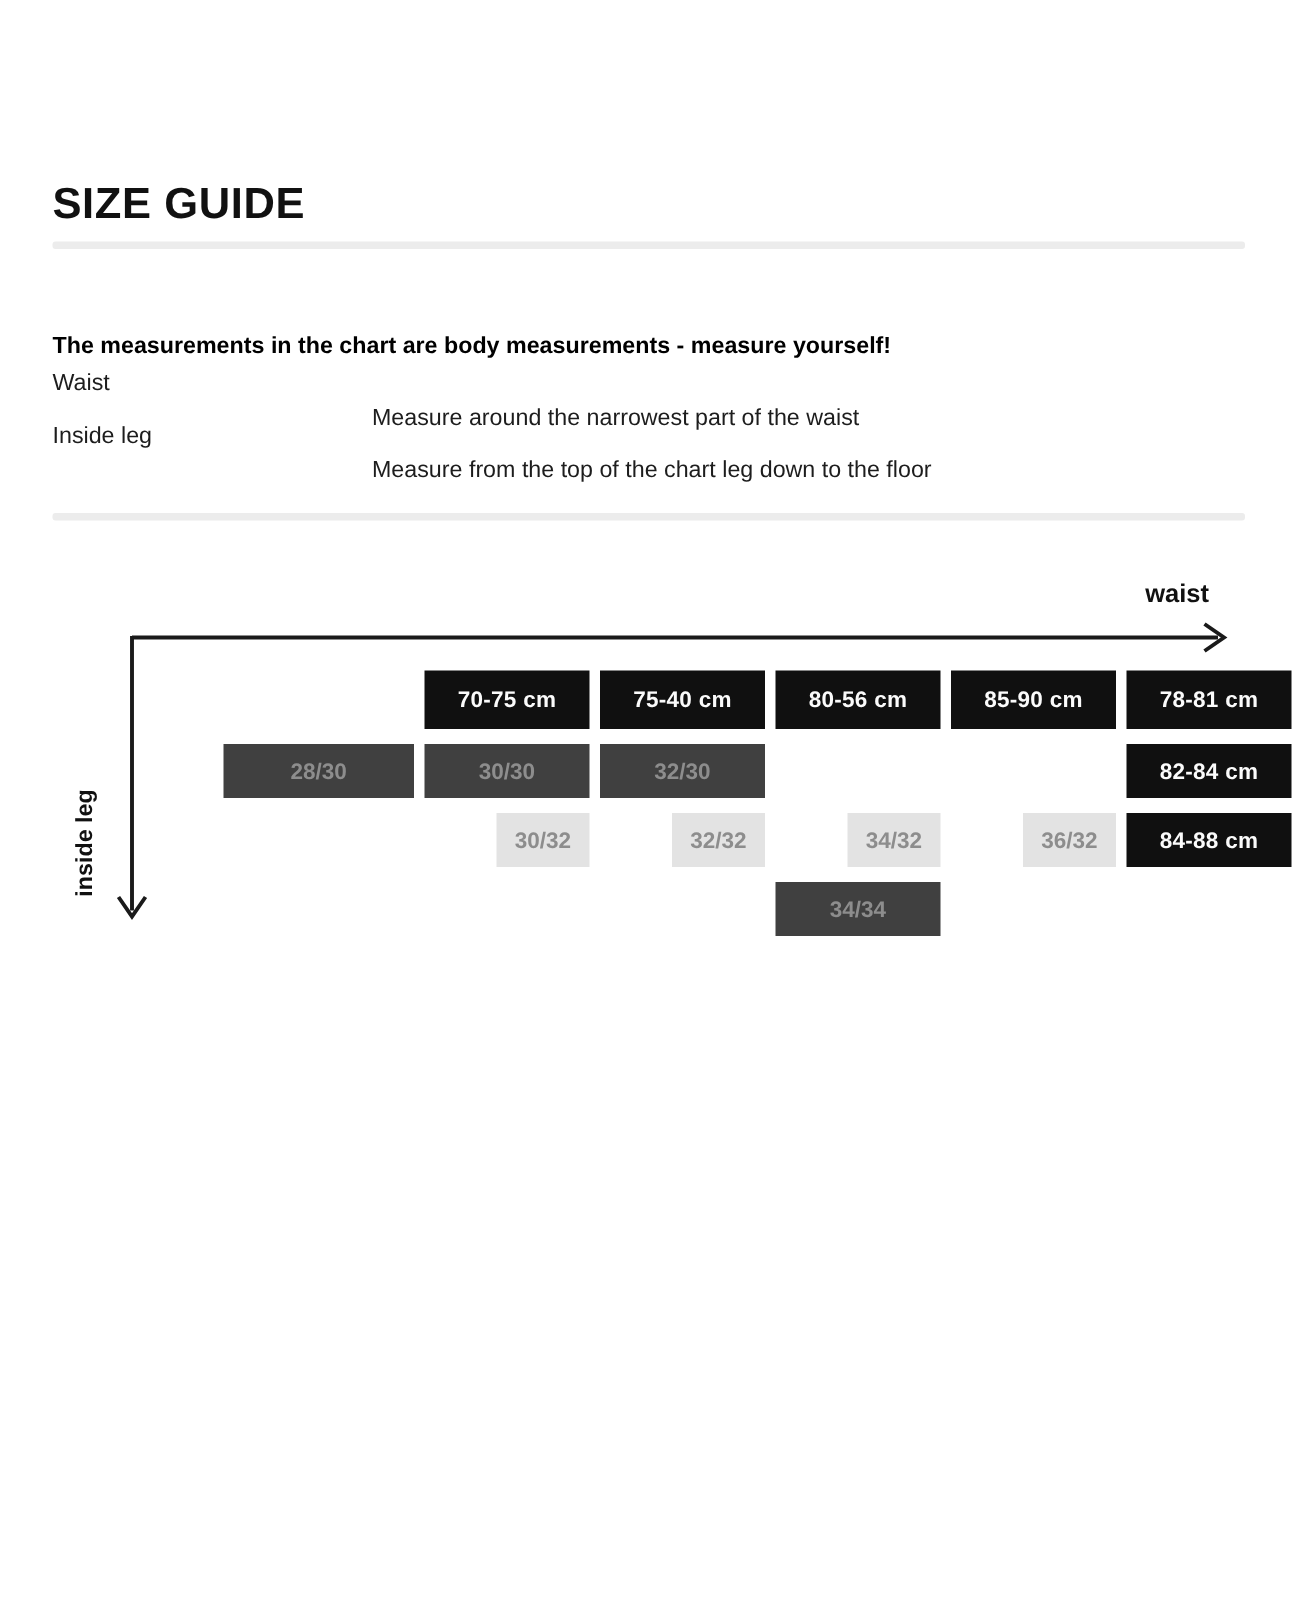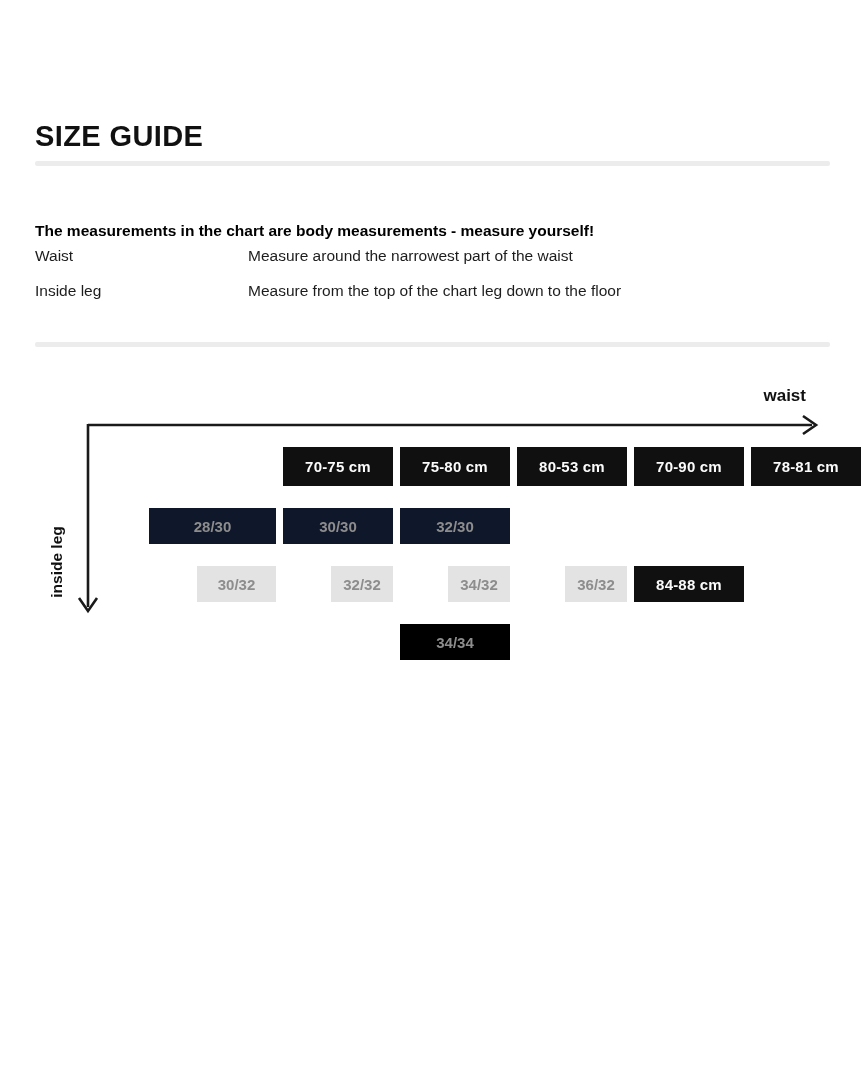--- a/index.html
+++ b/index.html
@@ -52,20 +52,21 @@
     font-size: 15.5px;
     color: #1d1d1d;
     white-space: nowrap;
   }
   .def-desc {
     position: absolute;
     left: 248px;
     font-size: 15.5px;
     color: #1d1d1d;
     white-space: nowrap;
+    margin-top: 23px;
   }
 
   
   .chart {
     position: absolute;
     left: 0;
     top: 380px;
     width: 864px;
     height: 260px;
   }
@@ -98,21 +99,21 @@
     color: #111111;
     white-space: nowrap;
   }
   .grid {
     position: absolute;
     left: 113px;
     top: 67px;
     display: grid;
     grid-template-columns: 127px repeat(5, 110px);
     grid-template-rows: 39px 36px 36px 36px;
-    gap: 22px 7px;
+    gap: 10px 7px;
     padding-left: 36px;
   }
   .corner { background: transparent; }
   .hcell, .rcell {
     background: #101010;
     color: #fbfbfb;
     display: flex;
     align-items: center;
     justify-content: center;
     font-size: 15px;
@@ -122,23 +123,23 @@
   }
   .cell {
     display: flex;
     align-items: center;
     justify-content: center;
     font-size: 15px;
     font-weight: bold;
     color: #8d8d8d;
     white-space: nowrap;
   }
-  .cell.r1 { background: #0f172a; }
+  .cell.r1 { background: #404040; }
   .cell.r2 { background: #e3e3e3; margin-left: 48px; }
-  .cell.r3 { background: #000000; }
+  .cell.r3 { background: #404040; }
   .cell:empty { background: transparent; }
 </style>
 </head>
 <body>
 
 <div class="page">
 
   <h1 class="title">SIZE GUIDE</h1>
 
   <div class="divider divider-top"></div>
@@ -168,31 +169,32 @@
       </g>
       <g stroke="#1a1a1a" stroke-width="2.6" fill="none">
         <line x1="88" y1="44" x2="88" y2="227"></line>
         <polyline points="79,218 88,231 97,218" stroke-linejoin="miter"></polyline>
       </g>
     </svg>
 
     <div class="grid">
       <div class="corner"></div>
       <div class="hcell">70-75 cm</div>
-      <div class="hcell">75-80 cm</div>
-      <div class="hcell">80-53 cm</div>
-      <div class="hcell">70-90 cm</div>
+      <div class="hcell">75-40 cm</div>
+      <div class="hcell">80-56 cm</div>
+      <div class="hcell">85-90 cm</div>
 
       <div class="rcell">78-81 cm</div>
       <div class="cell r1">28/30</div>
       <div class="cell r1">30/30</div>
       <div class="cell r1">32/30</div>
       <div class="cell r1"></div>
       <div class="cell r1"></div>
 
+      <div class="rcell">82-84 cm</div>
       <div class="cell r2"></div>
       <div class="cell r2">30/32</div>
       <div class="cell r2">32/32</div>
       <div class="cell r2">34/32</div>
       <div class="cell r2">36/32</div>
 
       <div class="rcell">84-88 cm</div>
       <div class="cell r3"></div>
       <div class="cell r3"></div>
       <div class="cell r3"></div>

